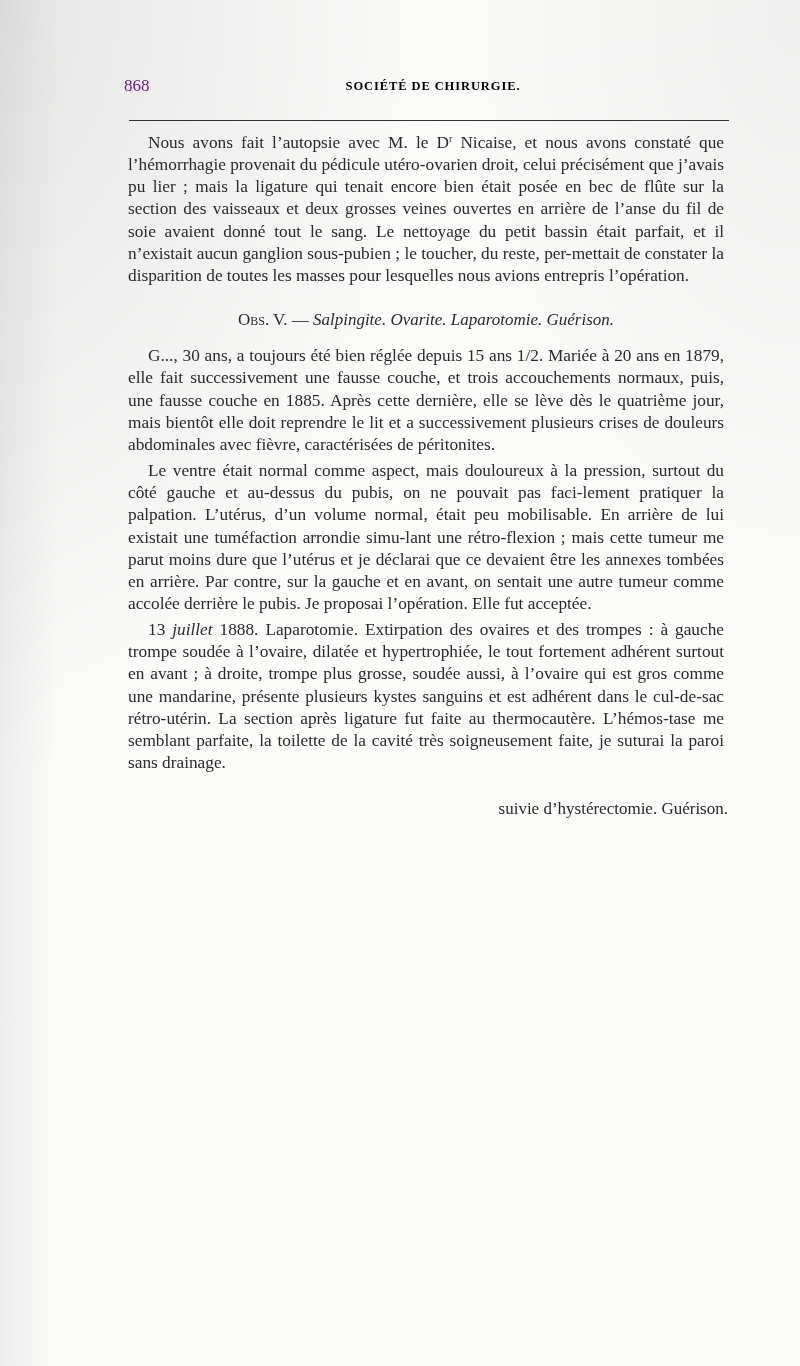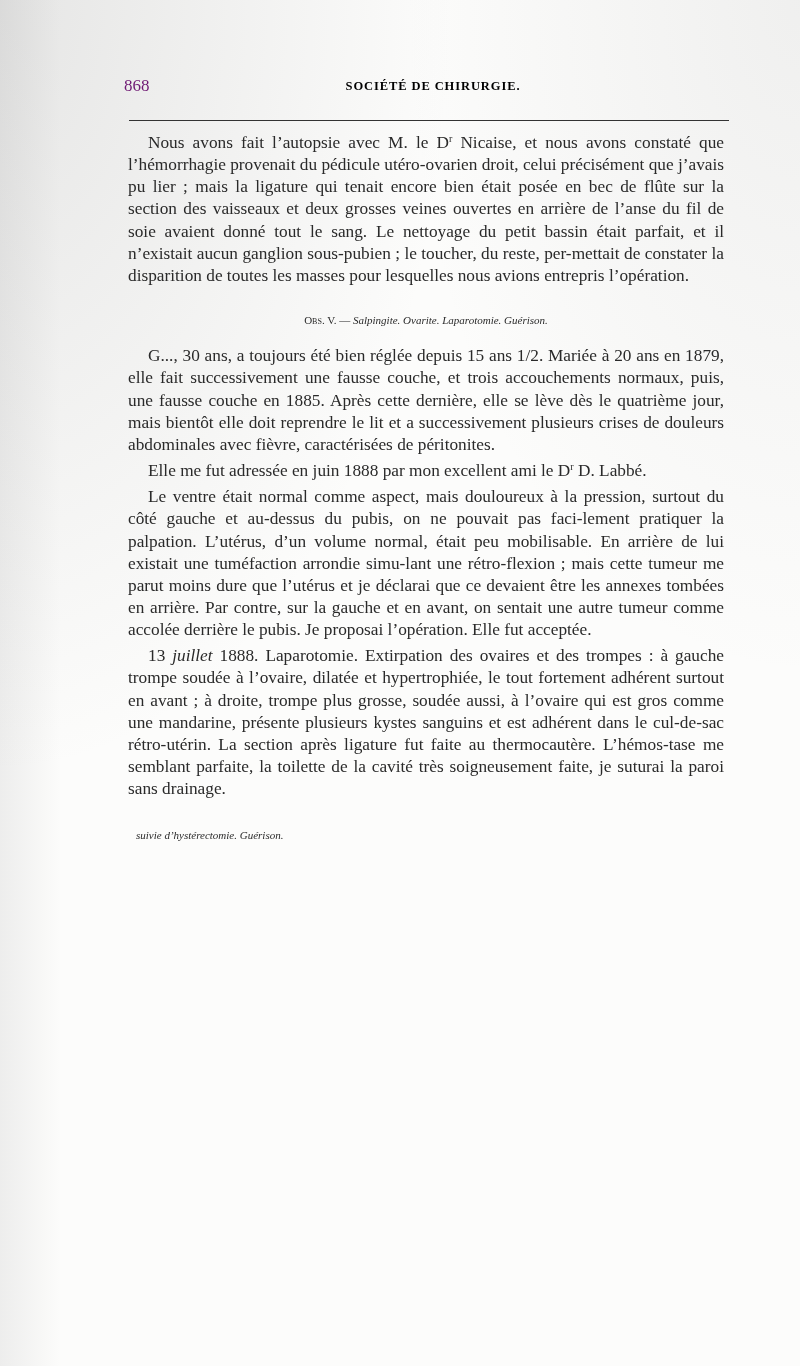--- a/index.html
+++ b/index.html
@@ -36,31 +36,31 @@
   }
   .text-block {
     position: absolute; left: 124px; width: 604px; top: 128px;
     font-size: 17.3px; line-height: 22.15px;
   }
   .p {
     margin: 4px; text-align: justify; text-indent: 20px;
     hyphens: none;
   }
   .heading {
-    text-align: center; margin: 0; font-size: 11px;
+    text-align: center; margin: 0; font-size: 17px;
   }
   .heading .sc { font-variant: small-caps; }
   .heading i { font-style: italic; }
   .gap-obs5-top { height: 18px; }
   .gap-obs5-bot { height: 10px; }
   .gap-obs6-top { height: 20px; }
   .gap-obs6-bot { height: 11px; }
   sup { font-size: 10px; vertical-align: 6px; line-height: 0; }
   .heading.obs6 { text-align: justify; text-align-last: justify; }
-  .heading.obs6-l2 { text-align: left; font-style: italic; margin-left: 12px; }
+  .heading.obs6-l2 { text-align: right; margin-left: 12px; }
 </style>
 </head>
 <body>
 
 <div class="page-bg"></div>
 
 <div class="running-head">
   <span class="folio">868</span>
   <span class="head-title">SOCIÉTÉ DE CHIRURGIE.</span>
 </div>
@@ -68,21 +68,20 @@
 
 <div class="text-block">
 
   <p class="p"><span>Nous avons fait l’autopsie avec M. le D</span><sup>r</sup><span> Nicaise, et nous avons constaté que l’hémorrhagie provenait du pédicule utéro-ovarien droit, celui précisément que j’avais pu lier ; mais la ligature qui tenait encore bien était posée en bec de flûte sur la section des vaisseaux et deux grosses veines ouvertes en arrière de l’anse du fil de soie avaient donné tout le sang. Le nettoyage du petit bassin était parfait, et il n’existait aucun ganglion sous-pubien ; le toucher, du reste, per-mettait de constater la disparition de toutes les masses pour lesquelles nous avions entrepris l’opération.</span></p>
 
   <div class="gap-obs5-top"></div>
   <p class="heading"><span class="sc">Obs. V. — </span><i>Salpingite. Ovarite. Laparotomie. Guérison.</i></p>
   <div class="gap-obs5-bot"></div>
 
   <p class="p">G..., 30 ans, a toujours été bien réglée depuis 15 ans 1/2. Mariée à 20 ans en 1879, elle fait successivement une fausse couche, et trois accouchements normaux, puis, une fausse couche en 1885. Après cette dernière, elle se lève dès le quatrième jour, mais bientôt elle doit reprendre le lit et a successivement plusieurs crises de douleurs abdominales avec fièvre, caractérisées de péritonites.</p>
-  <p class="p"><span>Elle me fut adressée en juin 1888 par mon excellent ami le D</span><sup>r</sup><span> D. Labbé.</span></p>
   <p class="p">Le ventre était normal comme aspect, mais douloureux à la pression, surtout du côté gauche et au-dessus du pubis, on ne pouvait pas faci-lement pratiquer la palpation. L’utérus, d’un volume normal, était peu mobilisable. En arrière de lui existait une tuméfaction arrondie simu-lant une rétro-flexion ; mais cette tumeur me parut moins dure que l’utérus et je déclarai que ce devaient être les annexes tombées en arrière. Par contre, sur la gauche et en avant, on sentait une autre tumeur comme accolée derrière le pubis. Je proposai l’opération. Elle fut acceptée.</p>
   <p class="p"><span>13 </span><i>juillet</i><span> 1888. Laparotomie. Extirpation des ovaires et des trompes : à gauche trompe soudée à l’ovaire, dilatée et hypertrophiée, le tout fortement adhérent surtout en avant ; à droite, trompe plus grosse, soudée aussi, à l’ovaire qui est gros comme une mandarine, présente plusieurs kystes sanguins et est adhérent dans le cul-de-sac rétro-utérin. La section après ligature fut faite au thermocautère. L’hémos-tase me semblant parfaite, la toilette de la cavité très soigneusement faite, je suturai la paroi sans drainage.</span></p>
 
   <div class="gap-obs6-top"></div>
   <p class="heading obs6-l2">suivie d’hystérectomie. Guérison.</p>
   <div class="gap-obs6-bot"></div>
 
 </div>
 
 </body></html>

